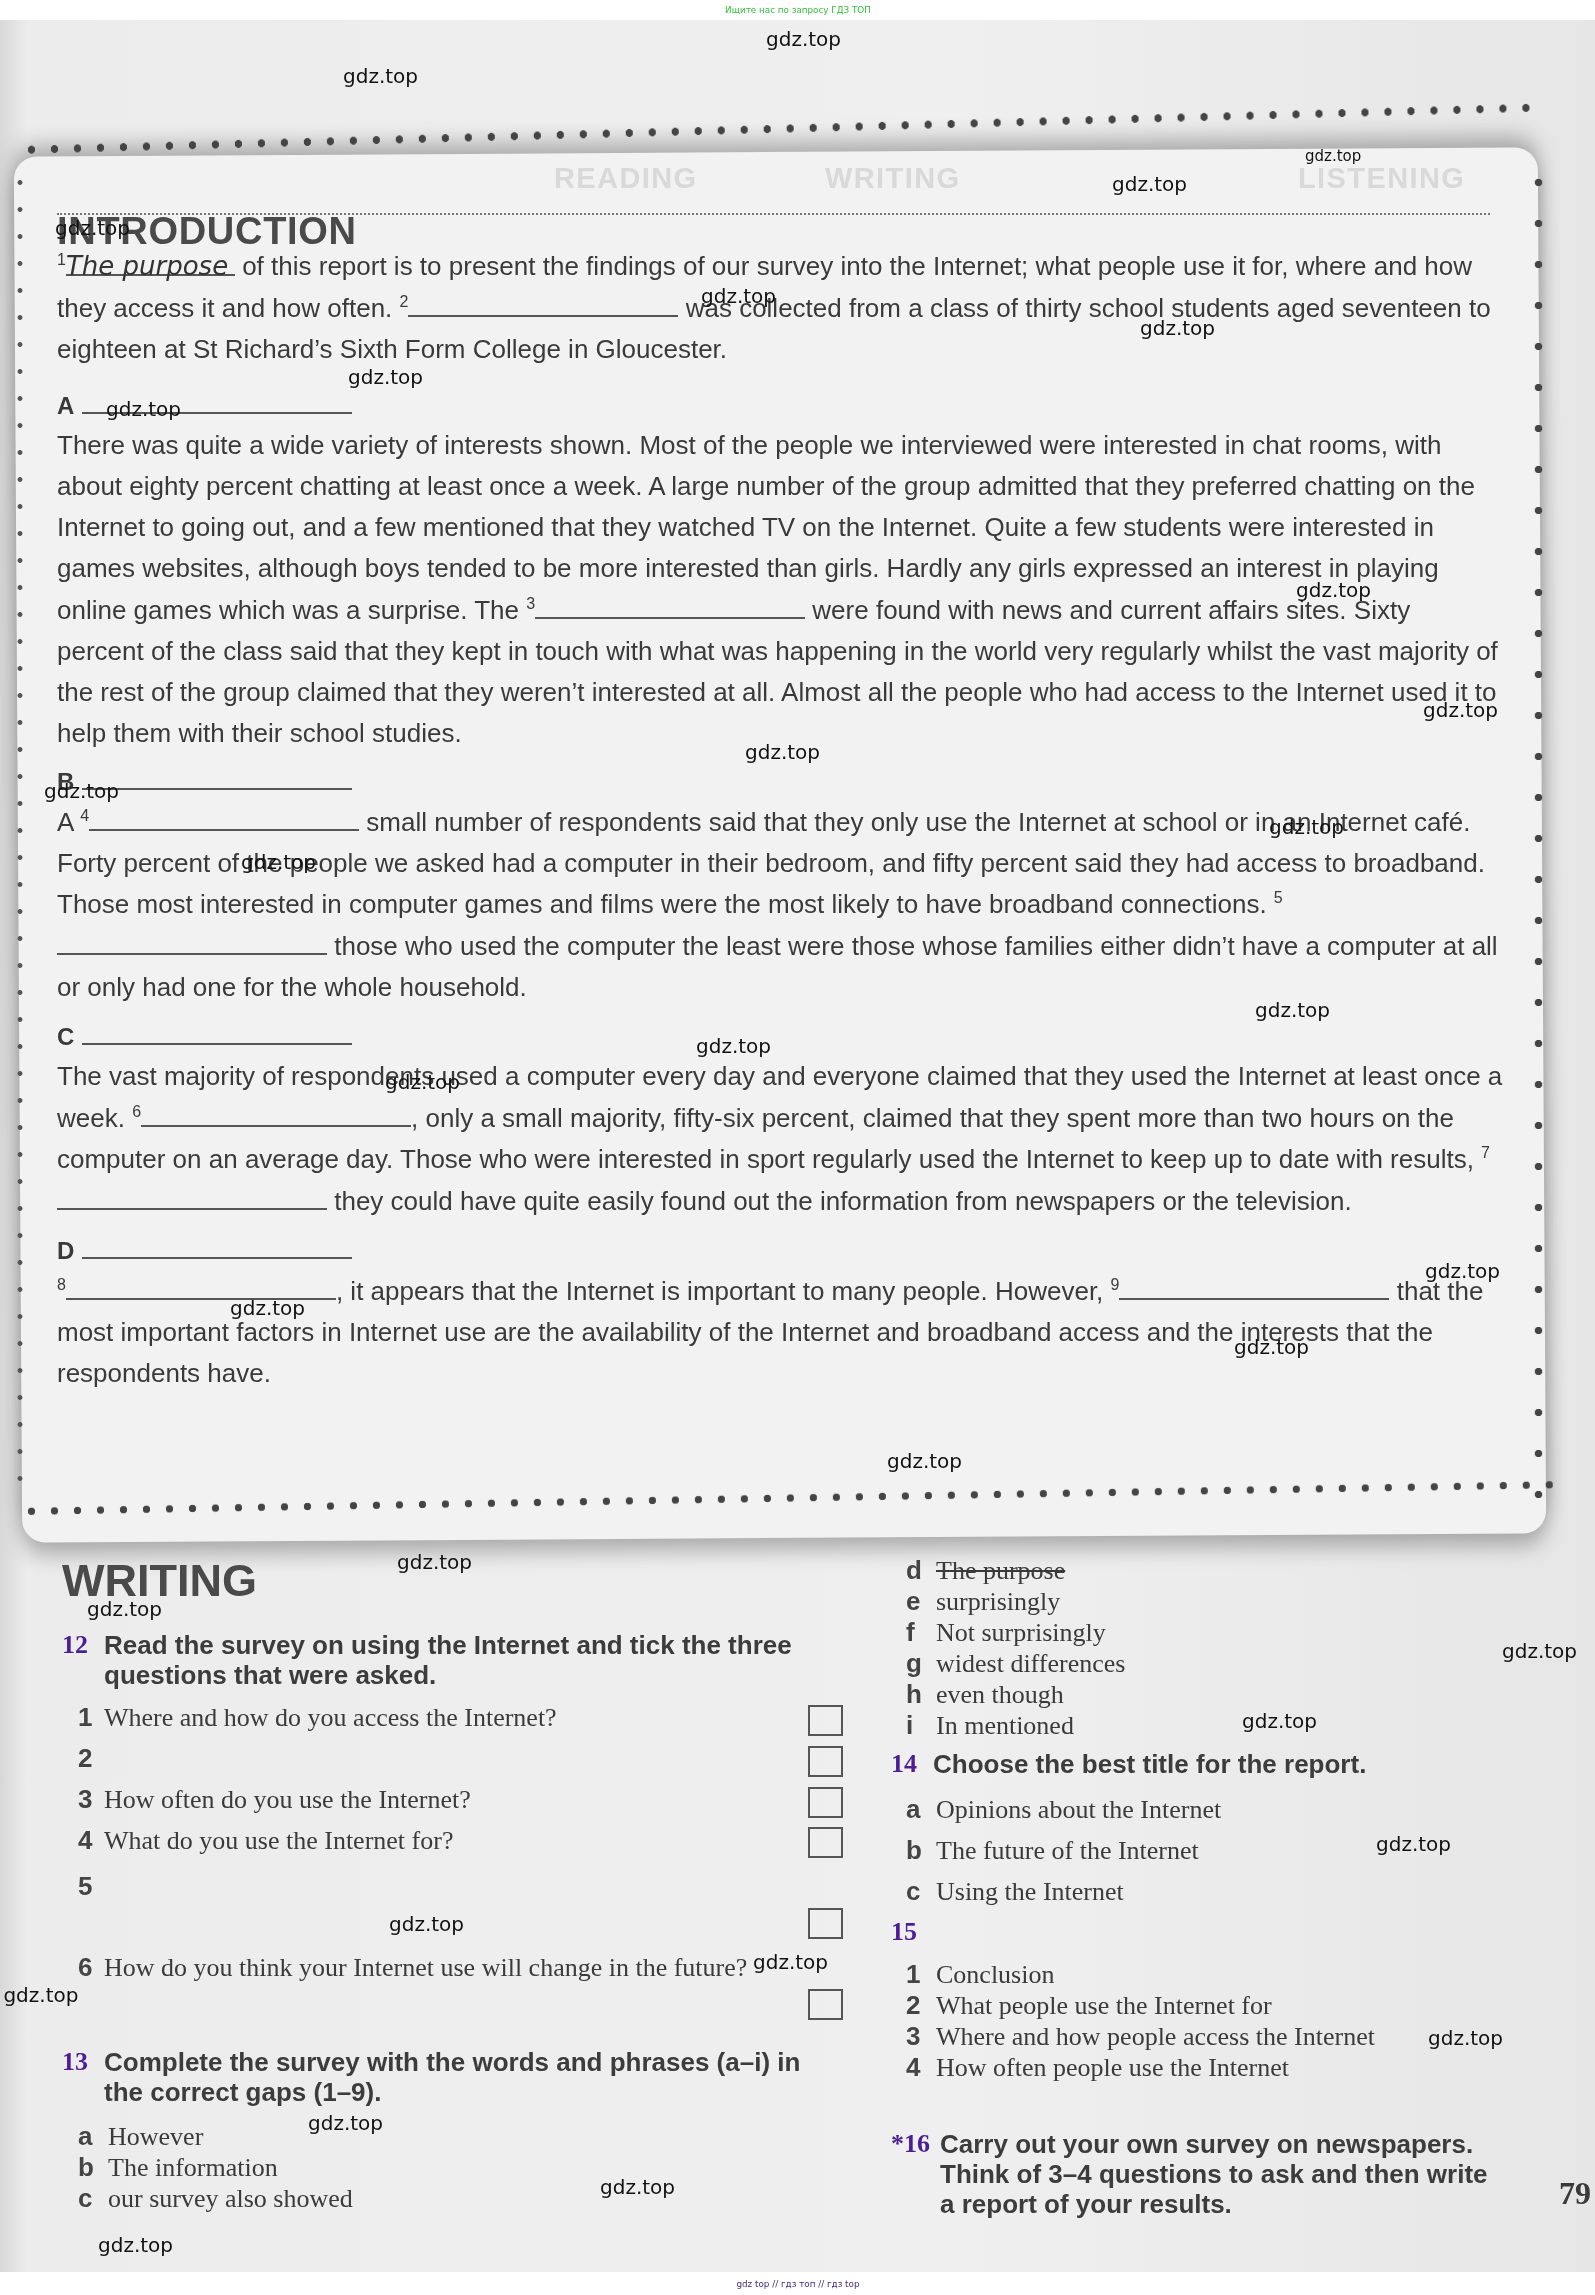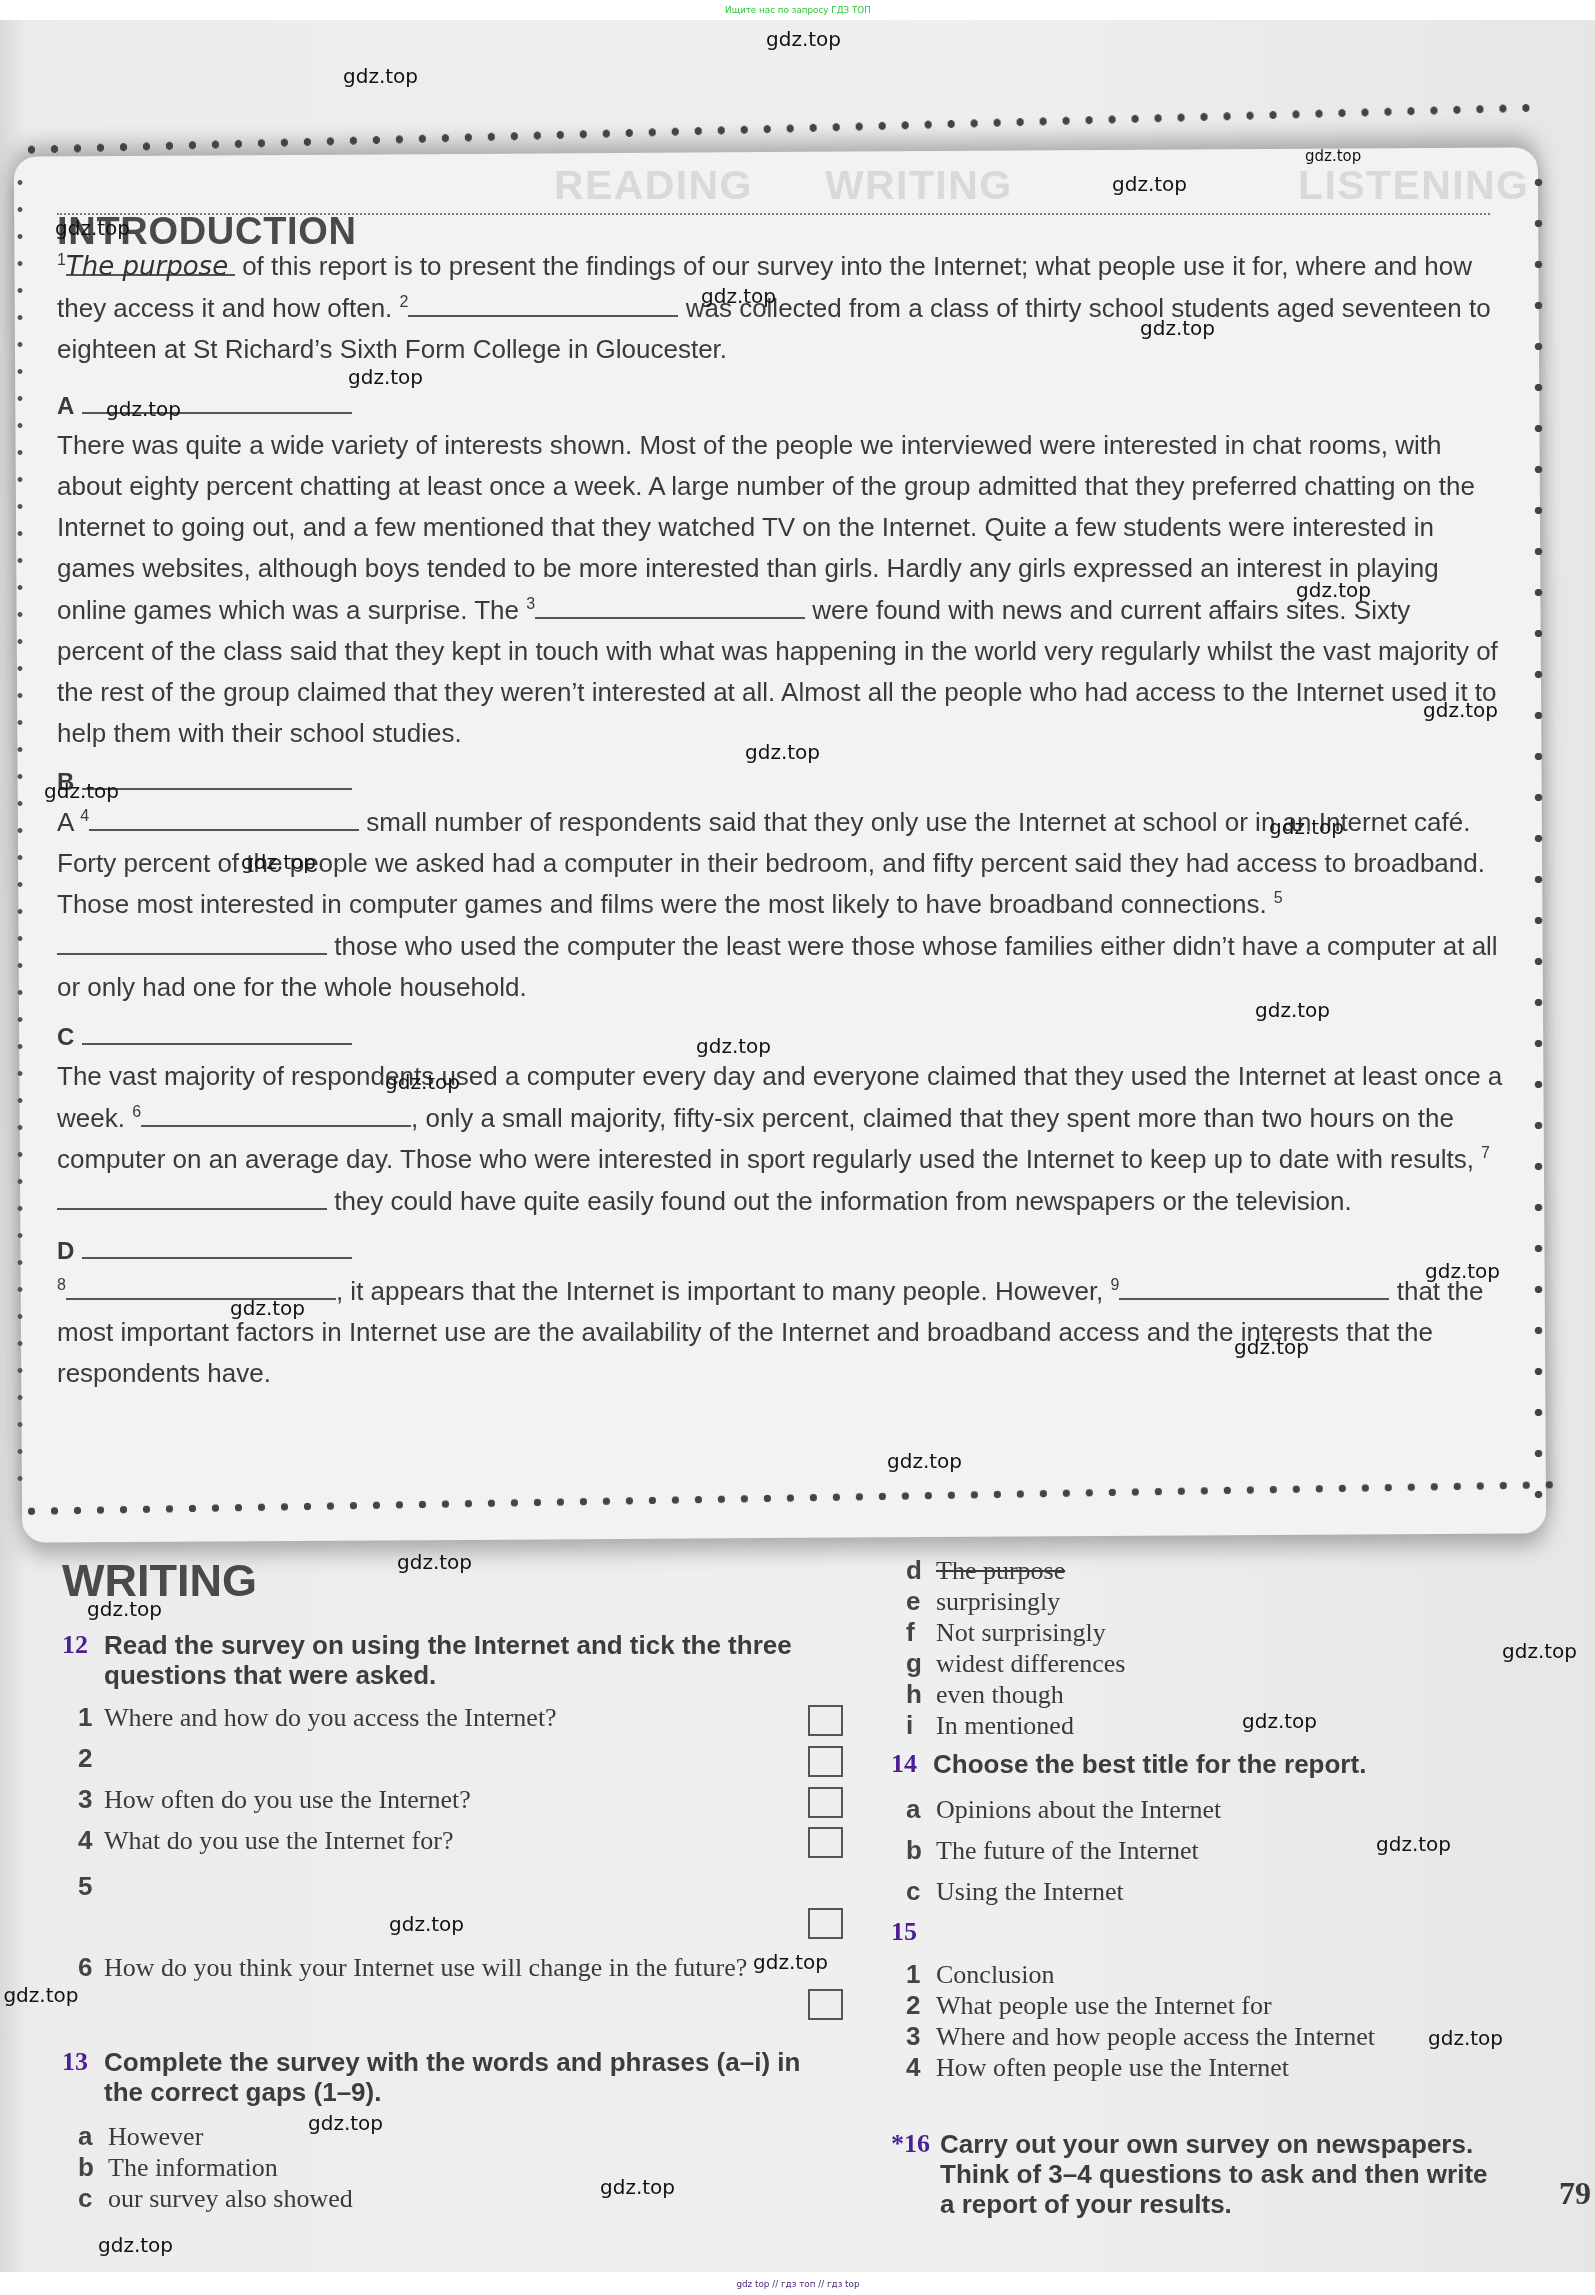--- a/index.html
+++ b/index.html
@@ -20,21 +20,21 @@
 
     .dots-top { position: absolute; left: 20px; top: 145px; width: 1514px; height: 9.5px;
       background-image: radial-gradient(circle, #444 3.4px, transparent 4px); background-size: 23px 9.5px; transform: rotate(-1.6deg); transform-origin: left; }
     .dots-bottom { position: absolute; left: 20px; top: 1506px; width: 1534px; height: 10.8px;
       background-image: radial-gradient(circle, #444 3.4px, transparent 4px); background-size: 23px 10.8px; transform: rotate(-1.0deg); transform-origin: left; }
     .dots-right { position: absolute; left: 1533px; top: 162px; width: 10.8px; height: 1352px;
       background-image: radial-gradient(circle, #444 3.4px, transparent 4px); background-size: 10.8px 41px; }
     .dots-left { position: absolute; left: 15px; top: 169px; width: 9.5px; height: 1318px;
       background-image: radial-gradient(circle, #555 2px, transparent 2.7px); background-size: 9.5px 27px; }
 
-    .ghost { position: absolute; font-weight: 700; font-size: 41px; color: #d9d9d9; letter-spacing: 1.4px; }
+    .ghost { position: absolute; font-weight: 700; font-size: 29px; color: #d9d9d9; letter-spacing: 1.4px; }
 
     .intro-title { position: absolute; left: 57px; top: 162px; font-size: 38px; font-weight: 700; color: #4a4a4a; letter-spacing: 0.7px; margin-top: 48px; }
     .dotted-rule { position: absolute; left: 57px; top: 213px; width: 1433px; height: 2.7px;
       border-top: 2.7px dotted #777; }
 
     .report { position: absolute; left: 57px; top: 233px; width: 1447px; font-size: 26px; line-height: 41px; color: #3a3a3a; }
     .report p { margin: 0; }
     .sec-letter { font-weight: 700; font-size: 24px; }
     .sec-head { height: 41px; margin-top: 6.8px; }
     .gap { display: inline-block; border-bottom: 2px solid #555; height: 30px; vertical-align: baseline; }

